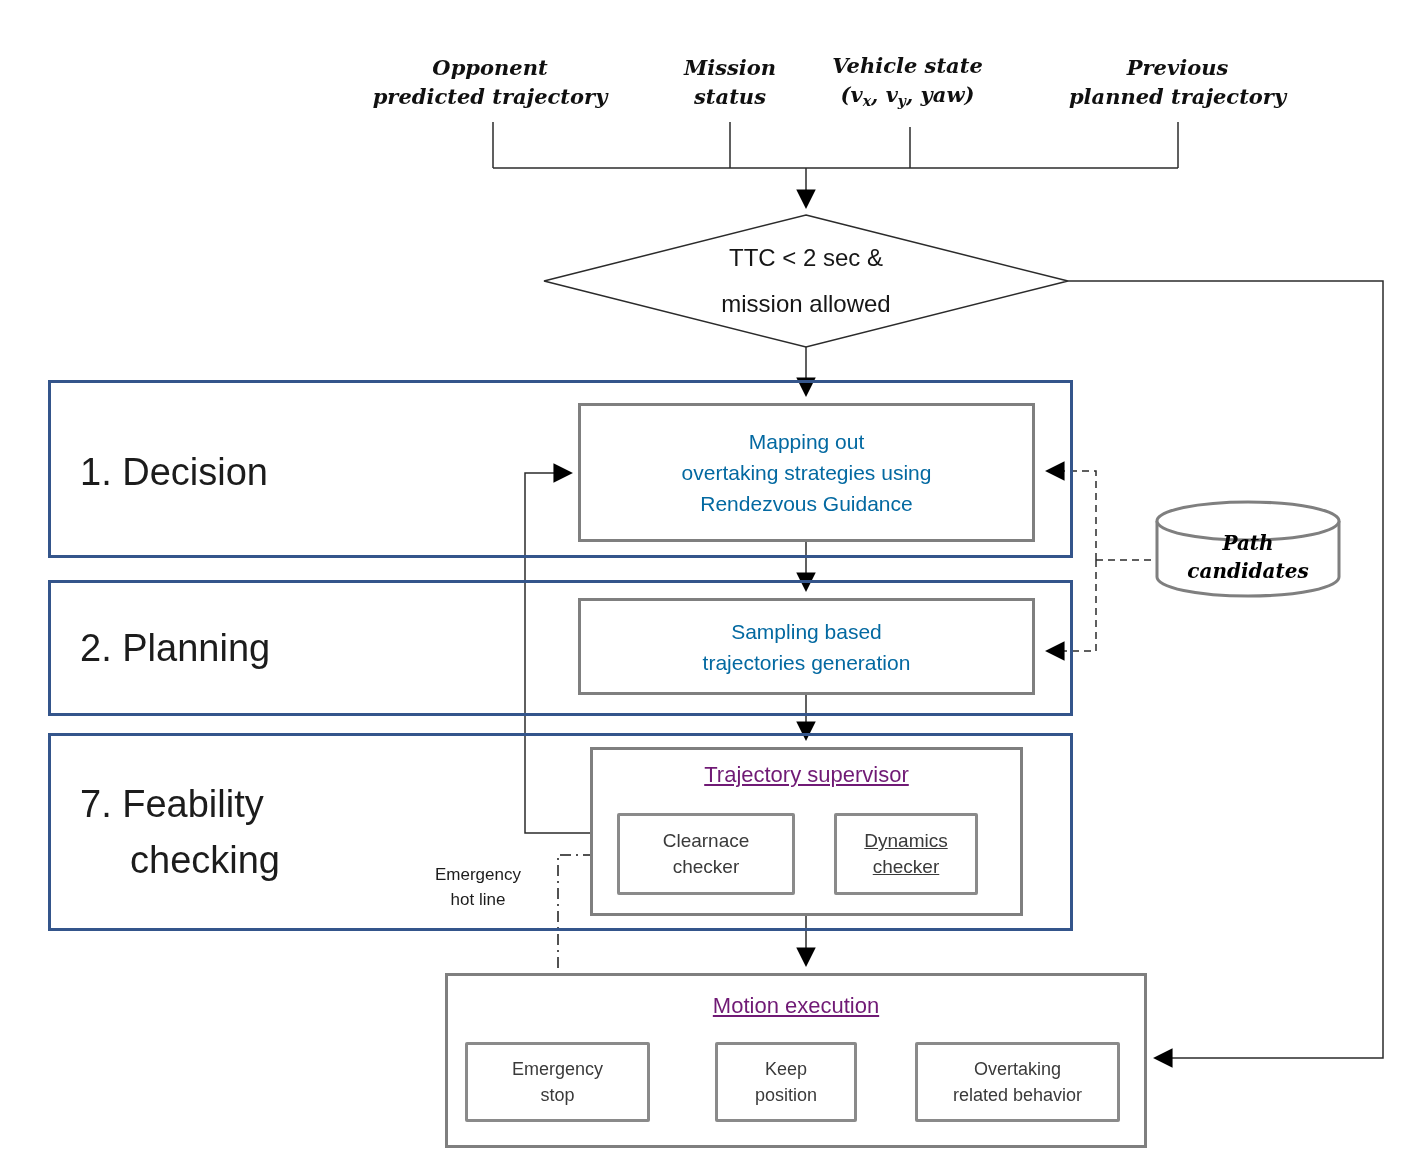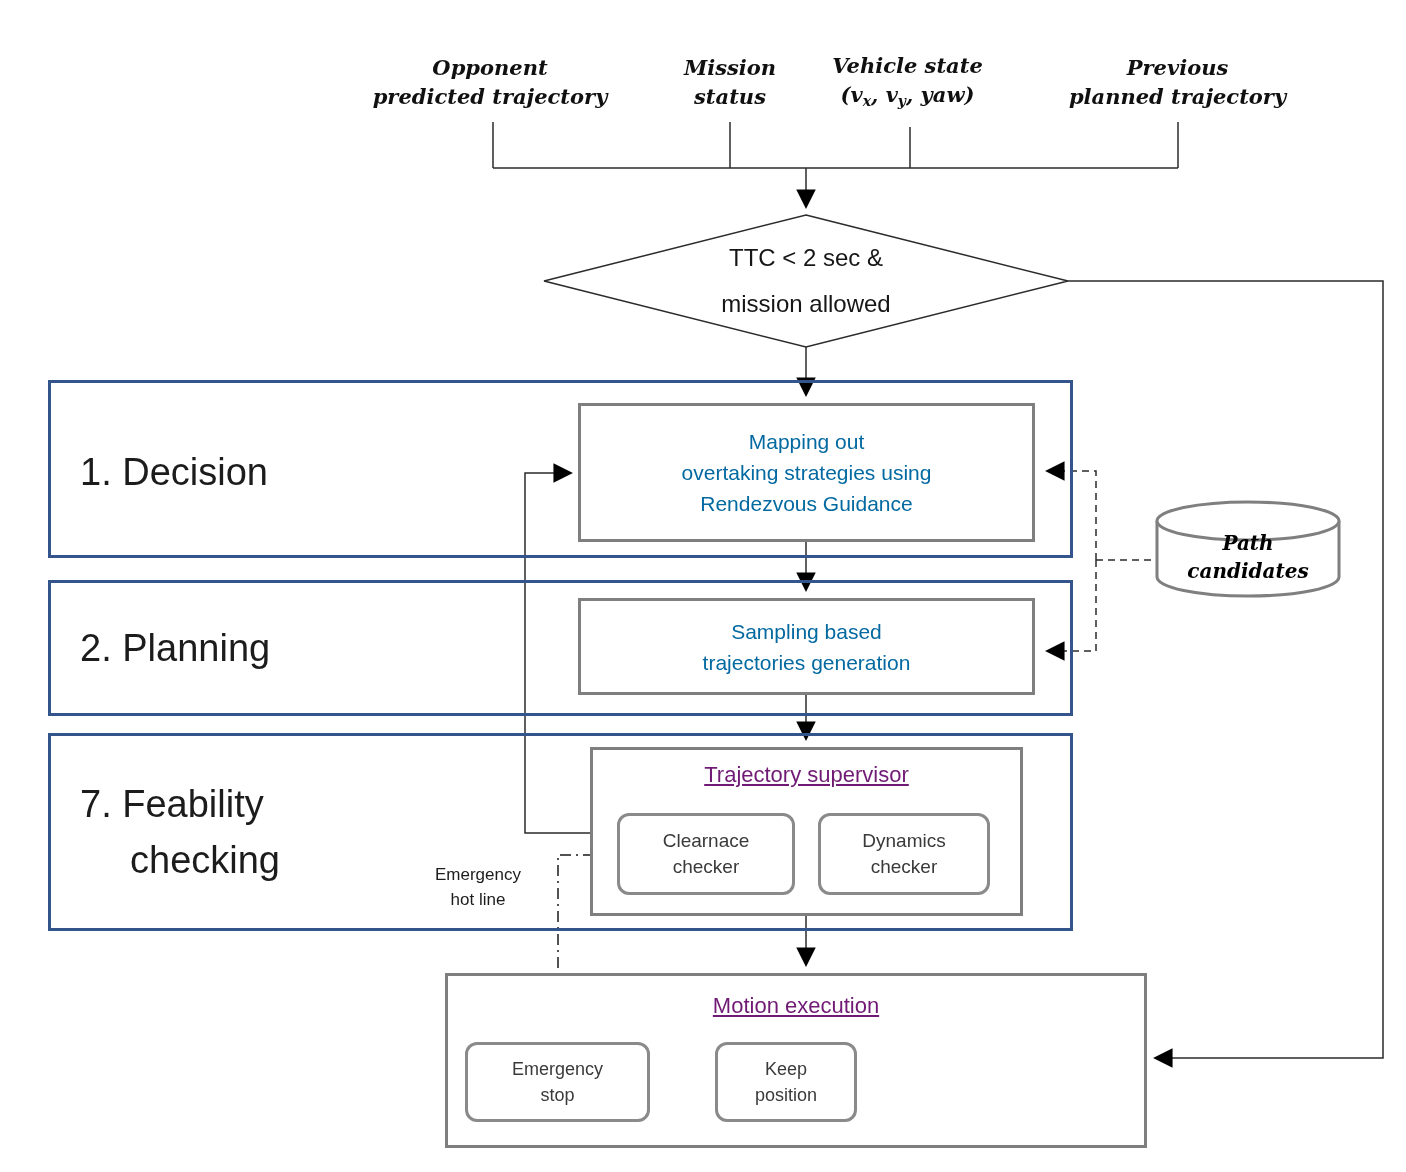--- a/index.html
+++ b/index.html
@@ -17,21 +17,21 @@
     font-size:21px; line-height:29px; text-align:center; color:#101010;
   }
   .input-label sub { font-size:14px; line-height:0; vertical-align:-4px; }
 
   
   .stage-box { border:3px solid #34558b; background:transparent; }
   .stage-label { font-size:38px; line-height:56px; color:#1c1c1c; }
 
   
   .gray-box { border:3px solid #7f7f7f; background:#ffffff; }
-  .round-box { border:3px solid #8a8a8a; border-radius:12px; background:#ffffff; color:#3a3a3a; }
+  .round-box { border:3px solid #8a8a8a; border-radius:2px; background:#ffffff; color:#3a3a3a; }
 
   .proc-text { font-size:21px; line-height:31px; color:#0369a1; }
   .title-text { font-size:22px; color:#701a75;text-decoration:underline; }
   .small-text { font-size:19px; line-height:26px; }
   .action-text { font-size:18px; line-height:26px; }
   .note-text { font-size:17px; line-height:25px; color:#1c1c1c; text-align:center; }
 
   .diamond-text { font-size:24px; line-height:46px; color:#161616; }
 
   .cyl-text {
@@ -130,31 +130,33 @@
   <div class="abs stage-box" style="left:48px; top:733px; width:1025px; height:198px;"></div>
   <div class="abs stage-label" style="left:80px; top:776px;">
     <div>7. Feability</div>
     <div style="margin-left:50px;">checking</div>
   </div>
 
   <div class="abs gray-box" style="left:590px; top:747px; width:433px; height:169px;">
     <div class="title-text" style="position:absolute; left:0; right:0; top:12px; text-align:center;">Trajectory supervisor</div>
     <div class="abs round-box flex-center small-text pre" style="left:24px; top:63px; width:178px; height:82px;">Clearnace
 checker</div>
-    <div class="abs round-box flex-center small-text pre" style="left:225px; top:63px; width:172px; height:82px;">Dynamics
+    <div class="abs round-box flex-center small-text pre" style="left:241px; top:63px; width:144px; height:82px;text-decoration:underline;">Dynamics
 checker</div>
   </div>
 
   <div class="abs note-text pre" style="left:403px; top:862px; width:150px;">Emergency
 hot line</div>
 
   <div class="abs gray-box" style="left:445px; top:973px; width:702px; height:175px;">
     <div class="title-text" style="position:absolute; left:0; right:0; top:17px; text-align:center;">Motion execution</div>
     <div class="abs round-box flex-center action-text pre" style="left:17px; top:66px; width:185px; height:80px;">Emergency
 stop</div>
     <div class="abs round-box flex-center action-text pre" style="left:267px; top:66px; width:142px; height:80px;">Keep
 position</div>
+    <div class="abs round-box flex-center action-text pre" style="left:467px; top:66px; width:205px; height:80px;">Overtaking
+related behavior</div>
   </div>
 
   <div class="abs cyl-text pre flex-center" style="left:1160px; top:528px; width:176px; height:58px;">Path
 candidates</div>
 
 </div>
 
 </body></html>

